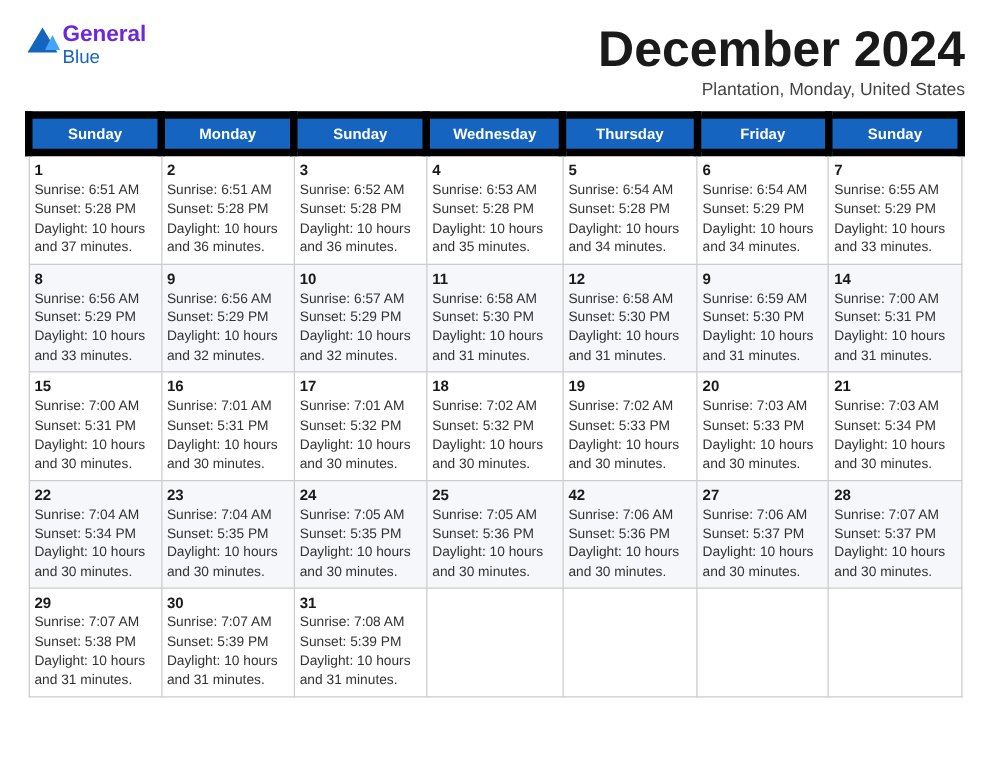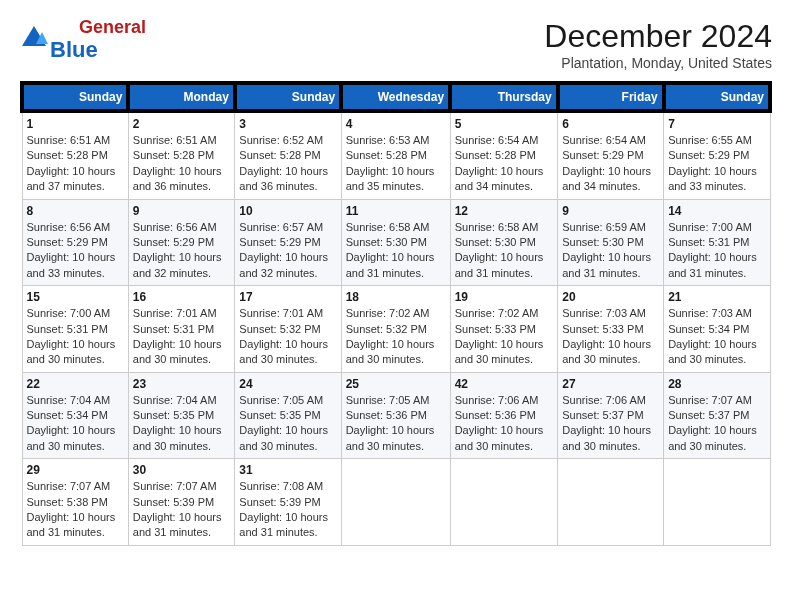--- a/index.html
+++ b/index.html
@@ -28,41 +28,41 @@
       width: 28px;
       height: 28px;
       margin-right: 2px;
       position: relative;
       top: -2px;
     }
     .title-area {
       text-align: right;
     }
     .month-title {
-      font-size: 32px;
-      font-weight: normal;
+      font-size: 40px;
+      font-weight: bold;
       color: #1a1a1a;
     }
     .location {
       font-size: 14px;
       color: #444;
     }
     .calendar {
       width: 100%;
       border-collapse: collapse;
       font-size: 10px;
     }
     .calendar thead tr th {
       background: #1565c0;
       color: #fff;
       padding: 5px 4px;
-      text-align: right;
+      text-align: center;
       font-size: 12px;
       font-weight: bold;
-      border: 4px solid #000000;
+      border: 6px solid #000000;
     }
     .calendar tbody tr td {
       border: 1px solid #ccc;
       padding: 4px 4px;
       vertical-align: top;
       width: 113px;
       height: 78px;
       background: #fff;
     }
     .calendar tbody tr:nth-child(even) td {
@@ -89,23 +89,23 @@
 
 <div class="page">
   <div class="header-area">
     <div class="logo">
       <svg class="logo-icon" viewBox="0 0 28 28">
         <polygon points="14,2 26,22 2,22" fill="#1565c0"></polygon>
         <polygon points="22,8 28,20 16,20" fill="#42a5f5"></polygon>
       </svg>
       <div>
         <div style="font-size:18px;font-weight:bold;color:#1a1a1a;line-height:1.1;">
-          <span style="color:#b91c1c;margin-left:29px;">General</span>
+          <span style="color:#6d28d9;">General</span>
         </div>
-        <div style="font-size:22px;font-weight:bold;color:#1565c0;line-height:1.1;">Blue</div>
+        <div style="font-size:15px;font-weight:normal;color:#1565c0;line-height:1.1;">Blue</div>
       </div>
     </div>
     <div class="title-area">
       <div class="month-title">December 2024</div>
       <div class="location">Plantation, Monday, United States</div>
     </div>
   </div>
 
   <table class="calendar">
     <thead>

